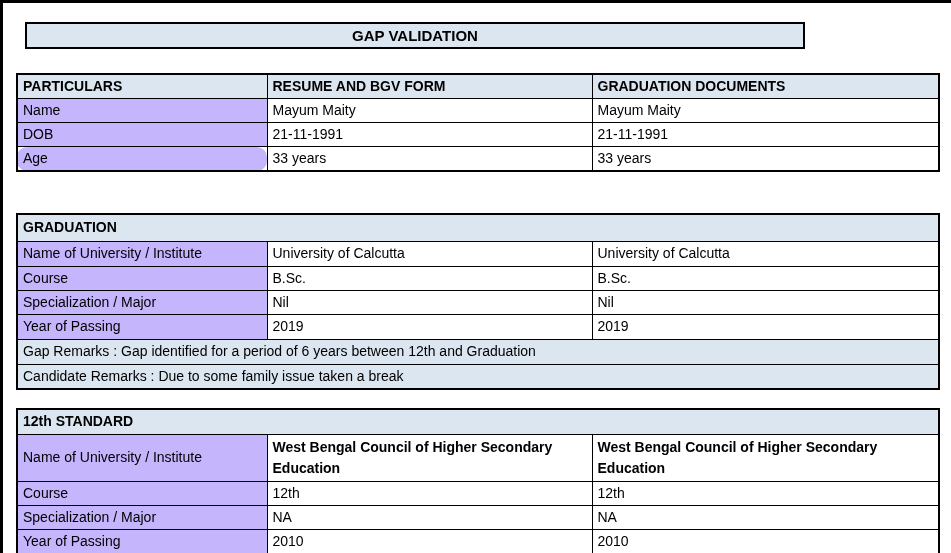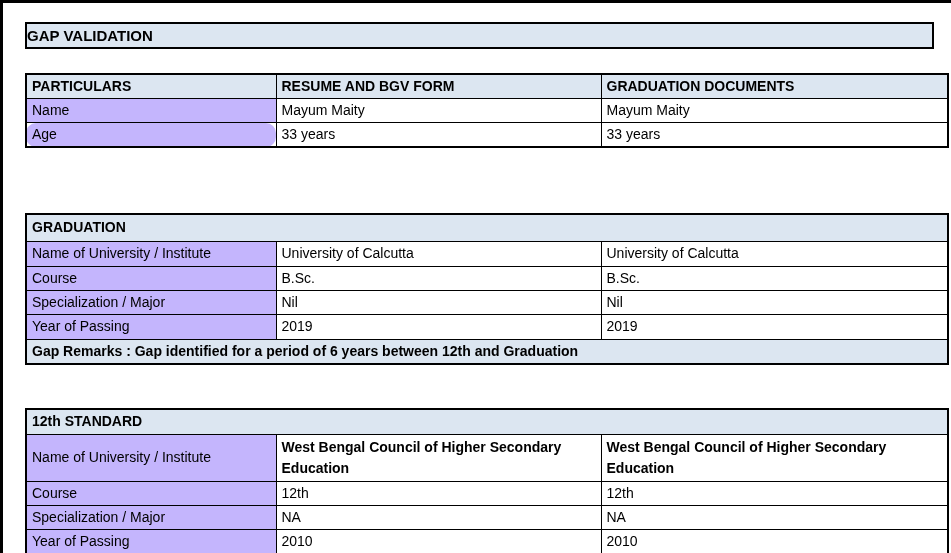--- a/index.html
+++ b/index.html
@@ -12,30 +12,30 @@
     height: 553px;
     background: #ffffff;
     overflow: hidden;
   }
   .edge-top  { position: absolute; left: 0; top: 0; width: 951px; height: 3px; background: #000; }
   .edge-left { position: absolute; left: 0; top: 0; width: 3px; height: 553px; background: #000; }
 
   .title-banner {
     position: absolute;
     left: 25px; top: 22px;
-    width: 909px; height: 27px;
+    width: 780px; height: 27px;
     background: #dce6f1;
     border: 2px solid #000000;
-    display: flex; align-items: center; 
+    display: flex; align-items: center; justify-content: center;
     font-weight: bold; font-size: 15px;
   }
 
   table.grid {
     position: absolute;
-    left: 25px;
+    left: 16px;
     width: 922px;
     border-collapse: collapse;
     table-layout: fixed;
     font-size: 14px;
   }
   table.grid td {
     border: 1px solid #000000;
     padding: 1px 5px;
     vertical-align: middle;
     overflow: hidden;
@@ -45,21 +45,21 @@
   table.grid { border: 2px solid #000000; }
   table.grid tr.outer-bottom td { border-bottom-width: 2px; border-radius: 10px; }
 
   .col1 { width: 250px; }
   .col2 { width: 325px; }
   .col3 { width: 347px; }
 
   td.lbl      { background: #c4b5fd; }
   td.hdr      { background: #dce6f1; font-weight: bold; }
   td.section  { background: #dce6f1; font-weight: bold; }
-  td.remarks  { background: #dce6f1; font-weight: bold; }
+  td.remarks  { background: #dce6f1; font-weight: normal; }
 
   tr.r24 { height: 24px; }
   tr.r25 { height: 25px; }
   tr.r27 { height: 27px; }
   tr.r47 { height: 47px; }
   tr.r23 { height: 23px; }
 
   .wrapcap { display: inline-block; max-width: 322px; font-weight: bold; }
 
   #t-personal   { top: 73px;  }
@@ -86,20 +86,25 @@
     <tbody>
         <tr class="r24">
       <td class="hdr">PARTICULARS</td>
       <td class="hdr">RESUME AND BGV FORM</td>
       <td class="hdr">GRADUATION DOCUMENTS</td>
     </tr>
     <tr class="r24">
       <td class="lbl">Name</td>
       <td>Mayum Maity</td>
       <td>Mayum Maity</td>
+    </tr>
+    <tr class="r24">
+      <td class="lbl">DOB</td>
+      <td>21-11-1991</td>
+      <td>21-11-1991</td>
     </tr>
     <tr class="r24 outer-bottom">
       <td class="lbl">Age</td>
       <td>33 years</td>
       <td>33 years</td>
     </tr>
   </tbody>
     </table>
 
   <table class="grid" id="t-graduation">
@@ -128,20 +133,23 @@
       <td>Nil</td>
     </tr>
     <tr class="r25">
       <td class="lbl">Year of Passing</td>
       <td>2019</td>
       <td>2019</td>
     </tr>
     <tr class="r25">
       <td class="remarks" colspan="3">Gap Remarks : Gap identified for a period of 6 years between 12th and Graduation</td>
     </tr>
+    <tr class="r23">
+      <td class="remarks" colspan="3">Candidate Remarks : Due to some family issue taken a break</td>
+    </tr>
   </tbody>
     </table>
 
   <table class="grid" id="t-twelfth">
     <colgroup>
         <col class="col1">
         <col class="col2">
         <col class="col3">
       </colgroup>
     <tbody>

